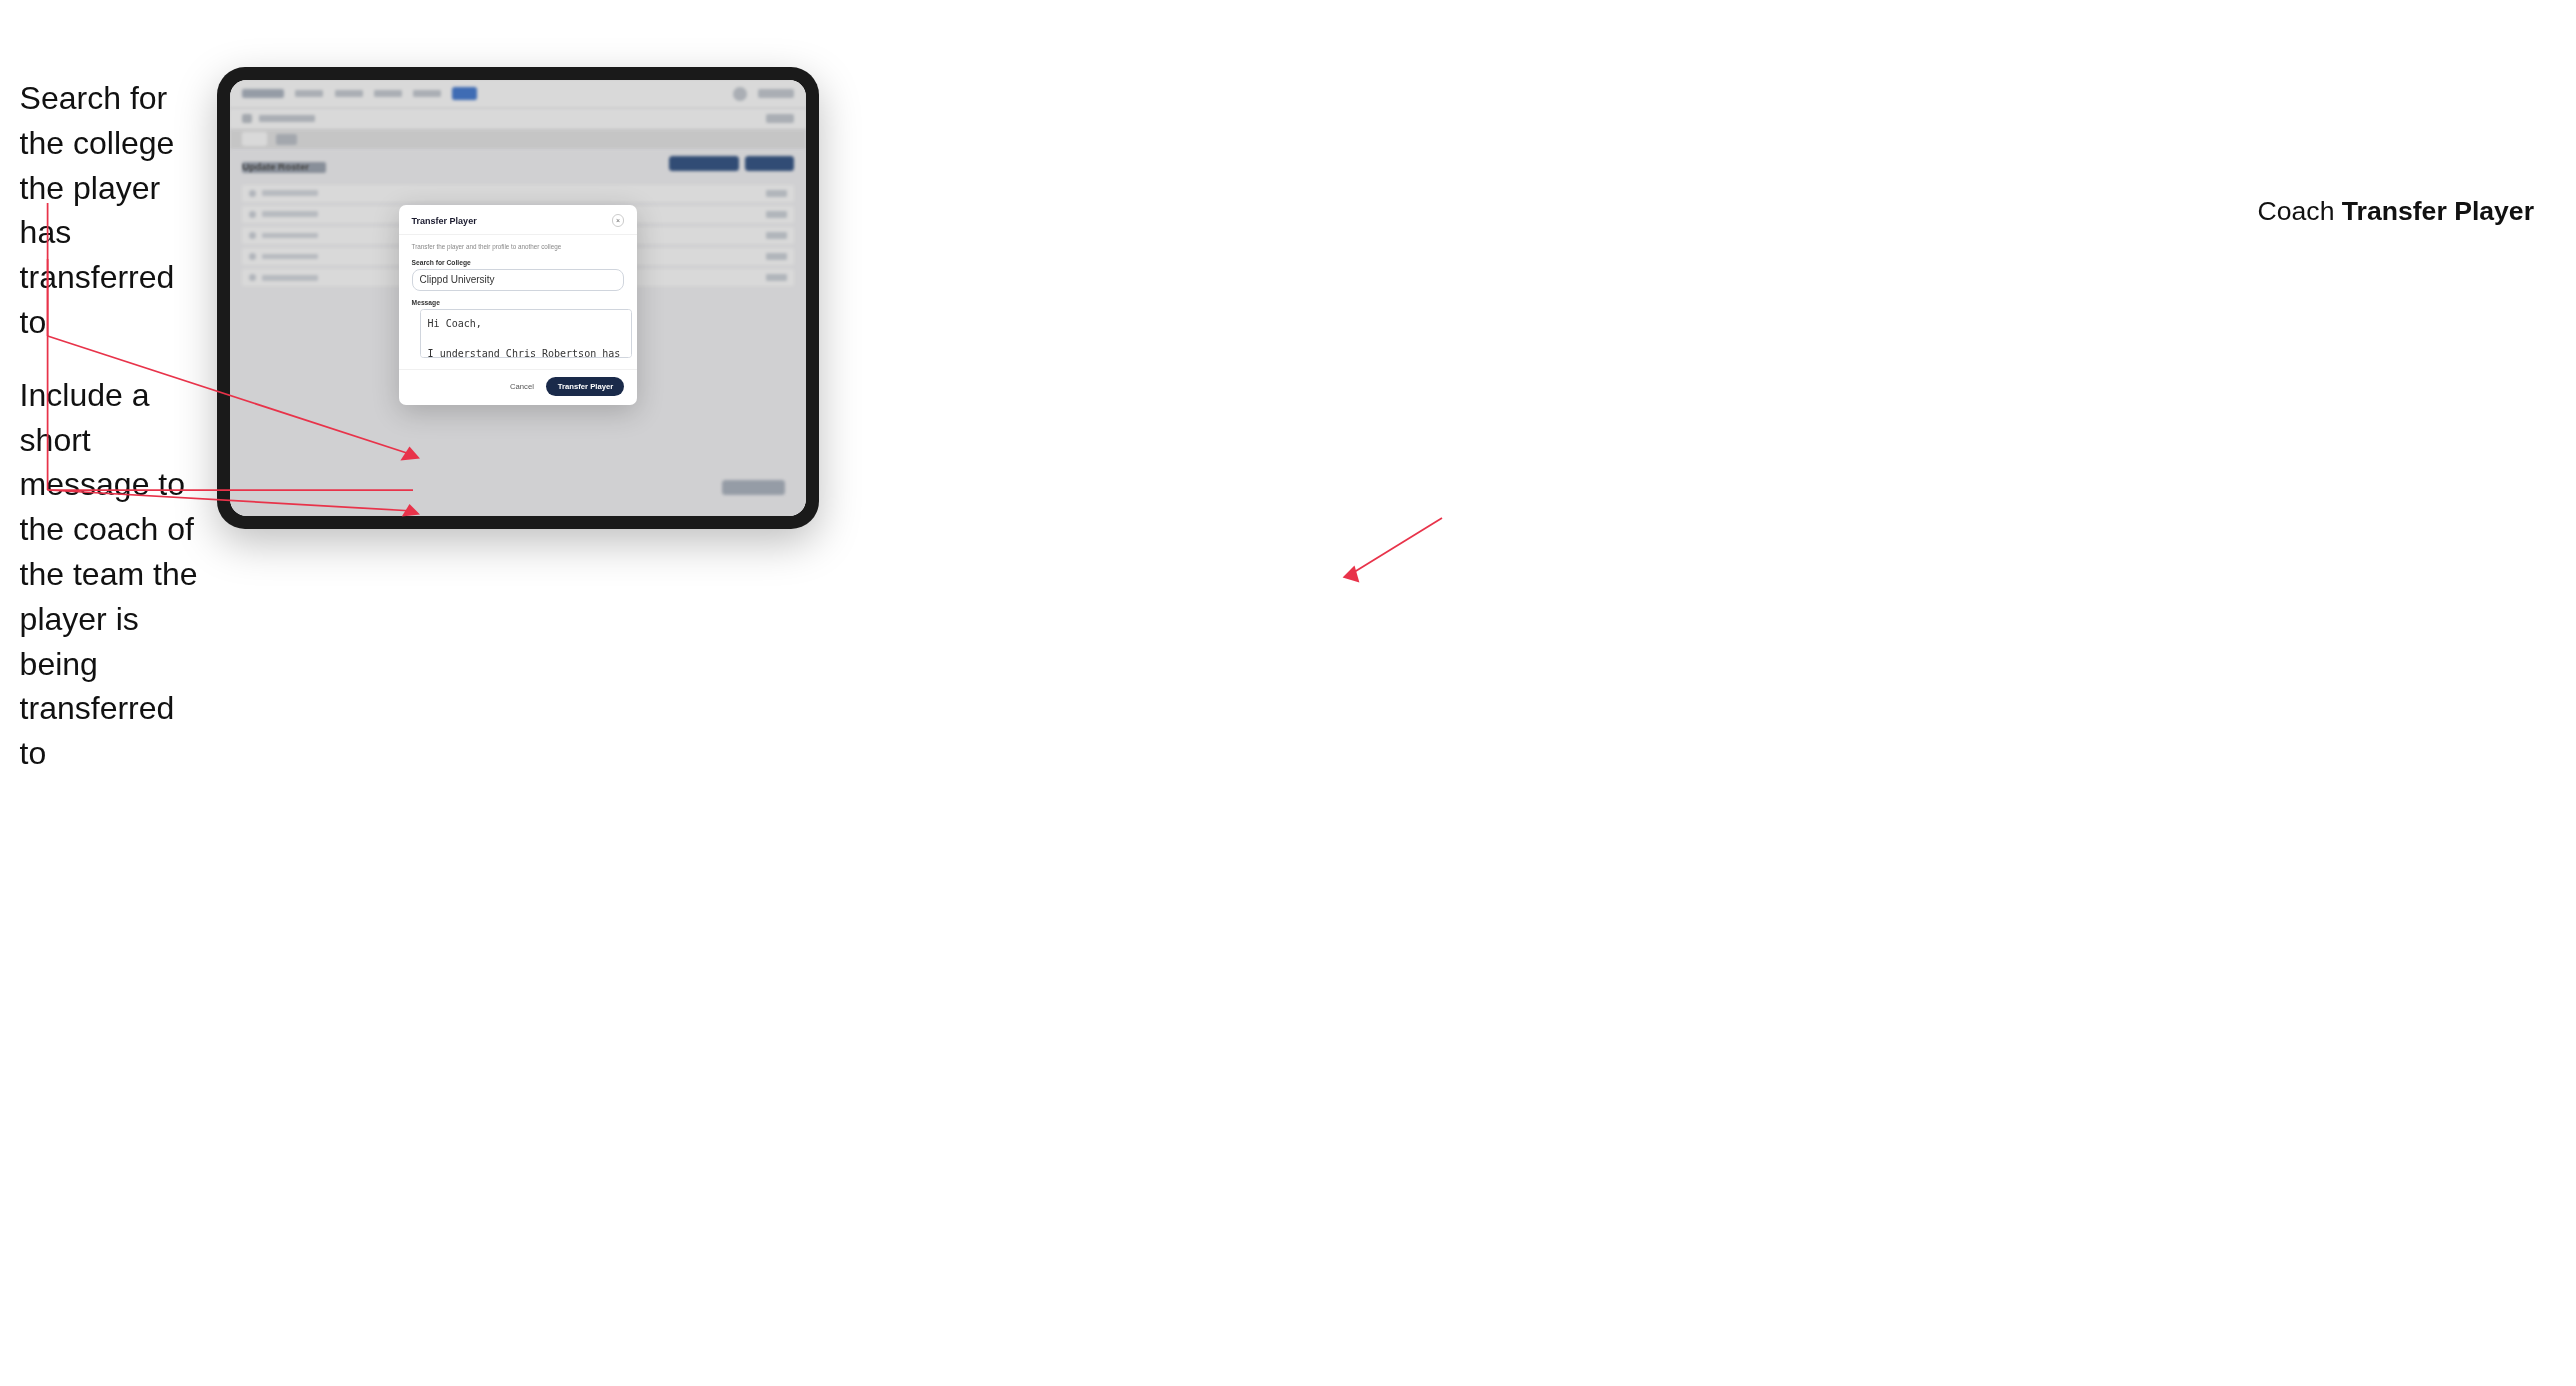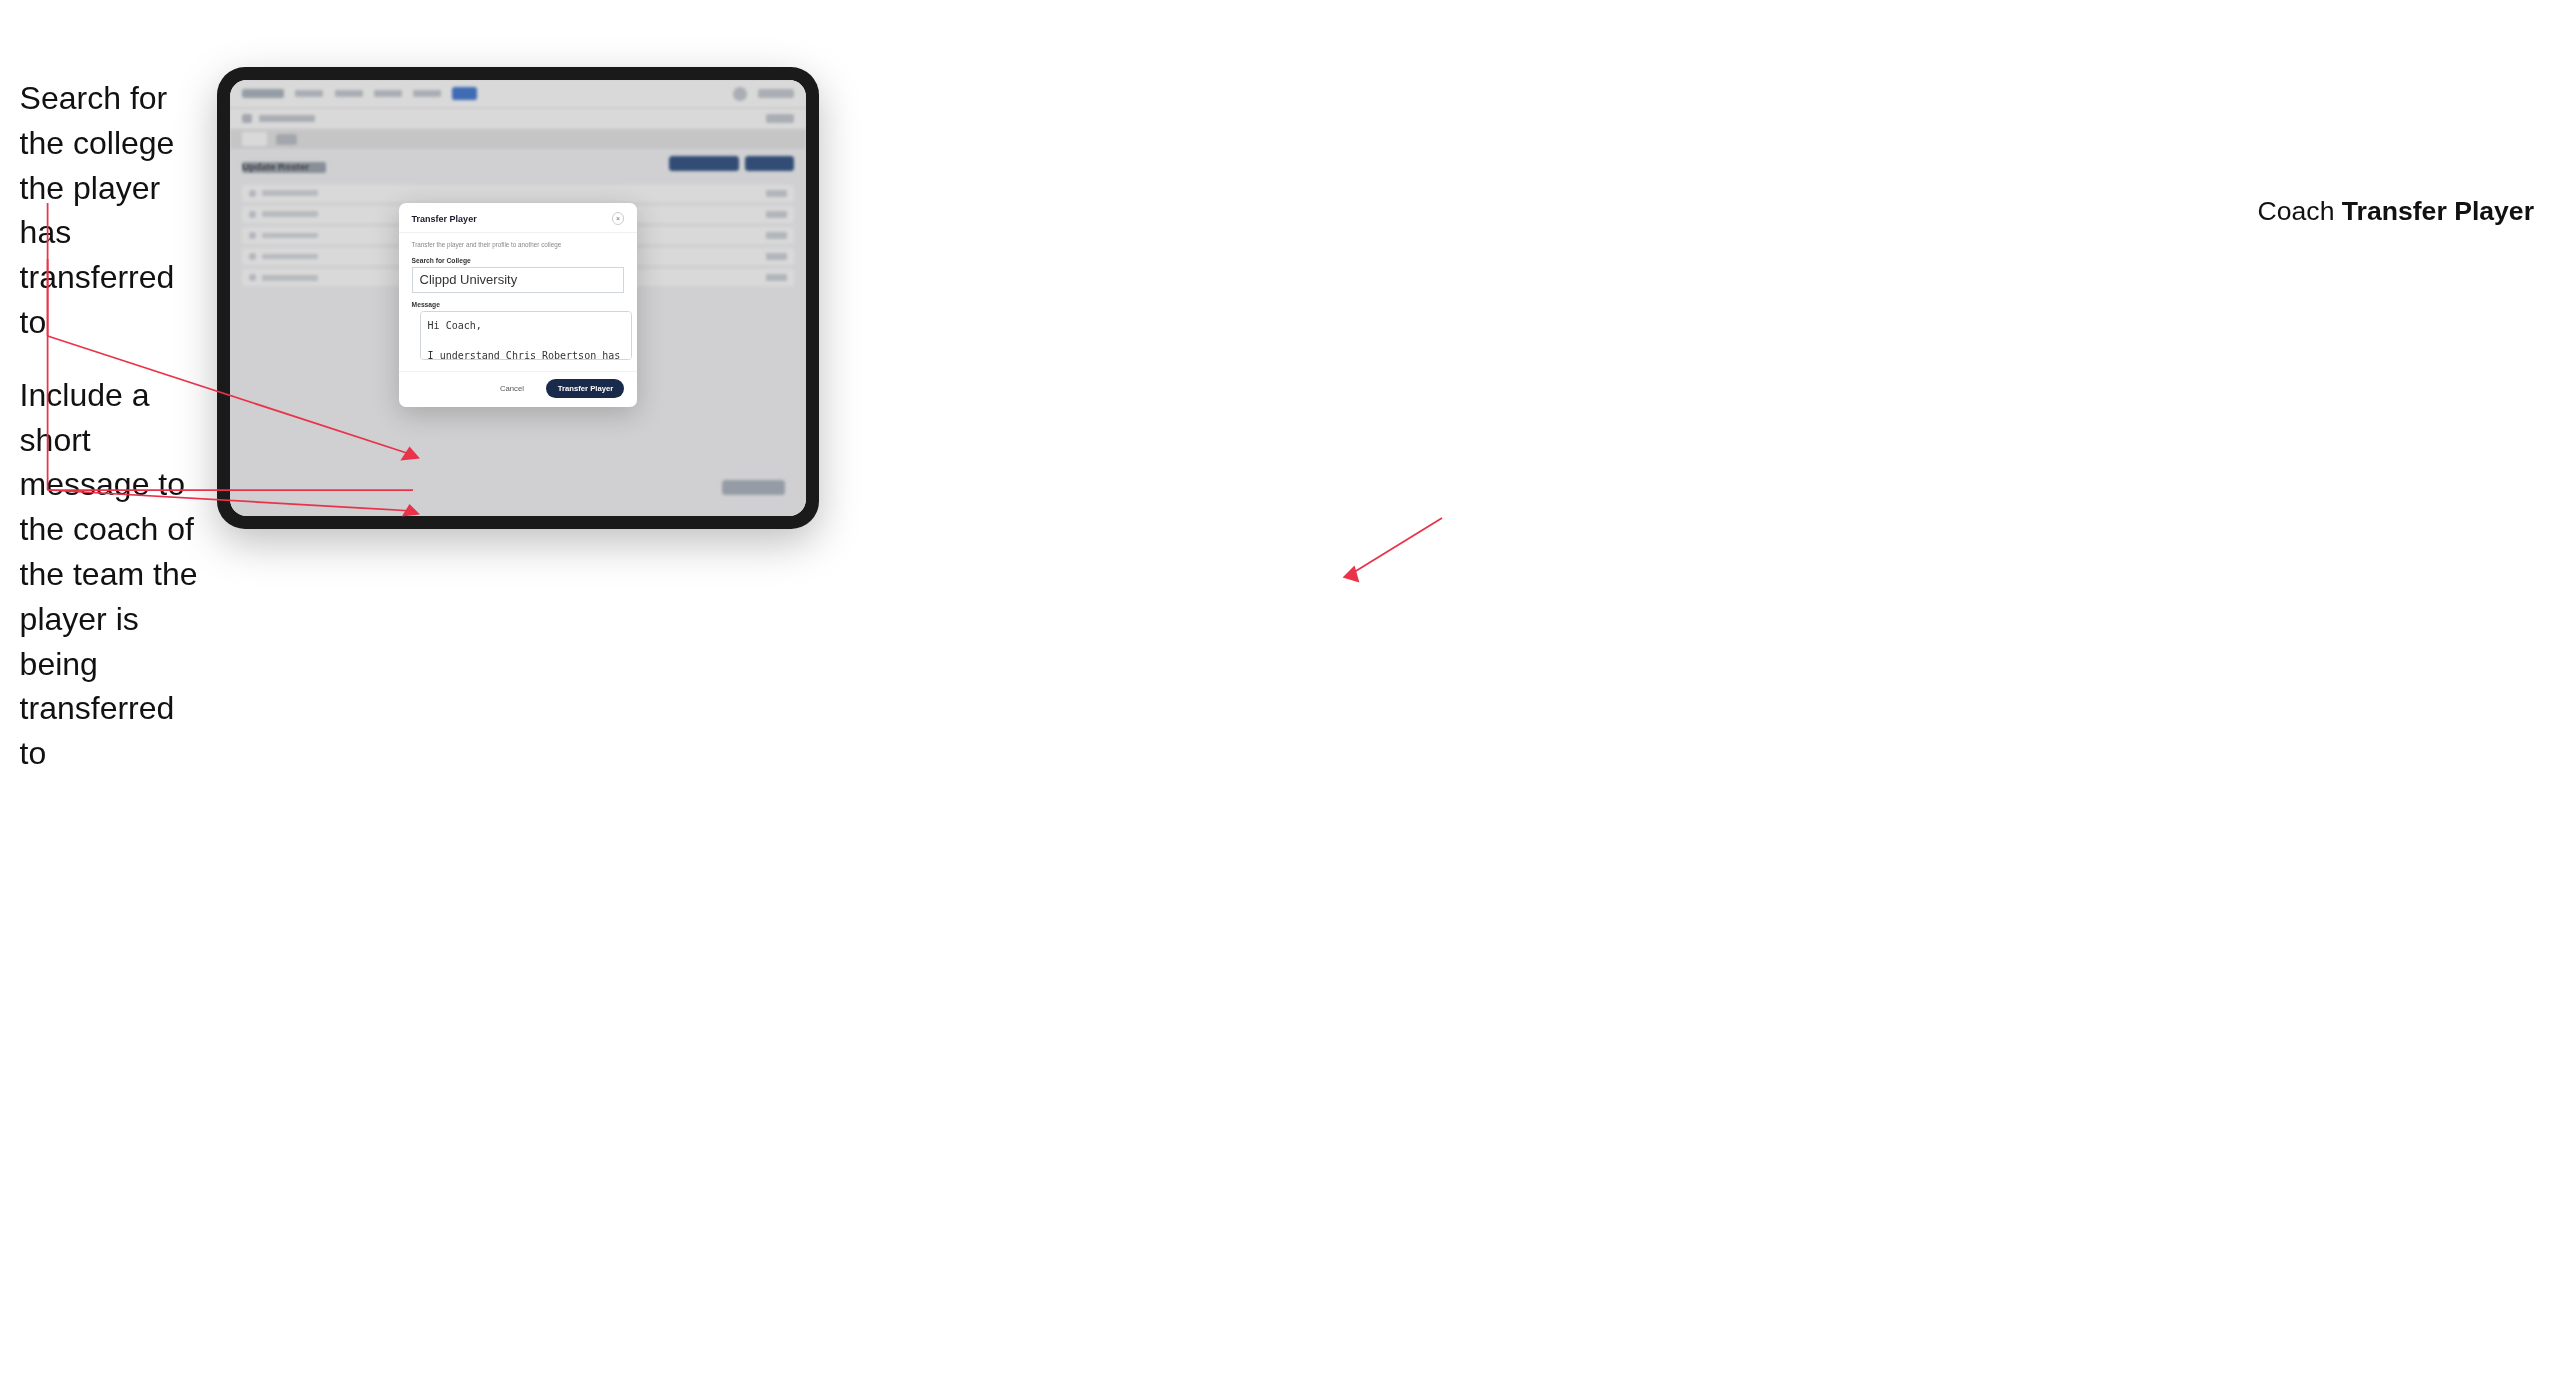--- a/index.html
+++ b/index.html
@@ -339,23 +339,23 @@
     .modal-label {
       font-size: 6.7px;
       font-weight: 600;
       color: #333;
       margin-bottom: 3.5px;
     }
 
     .modal-input {
       width: 100%;
       border: 0.7px solid #d0d5dd;
-      border-radius: 0;
+      border-radius: 8px;
       padding: 4.2px 7px;
-      font-size: 13px;
+      font-size: 10px;
       color: #333;
       margin-bottom: 8.4px;
       outline: none;
     }
 
     .modal-textarea {
       width: 100%;
       border: 0.7px solid #d0d5dd;
       border-radius: 3.5px;
       padding: 5.6px 7px;
@@ -365,21 +365,21 @@
       resize: none;
       outline: none;
       line-height: 1.5;
       margin-left: 8px;
     }
 
     .modal-footer {
       display: flex;
       align-items: center;
       justify-content: flex-end;
-      gap: 17px;
+      gap: 7px;
       padding: 7px 12.6px 9.8px;
       border-top: 0.7px solid #f0f0f0;
     }
 
     .btn-cancel {
       background: none;
       border: none;
       font-size: 7.7px;
       color: #555;
       cursor: pointer;

